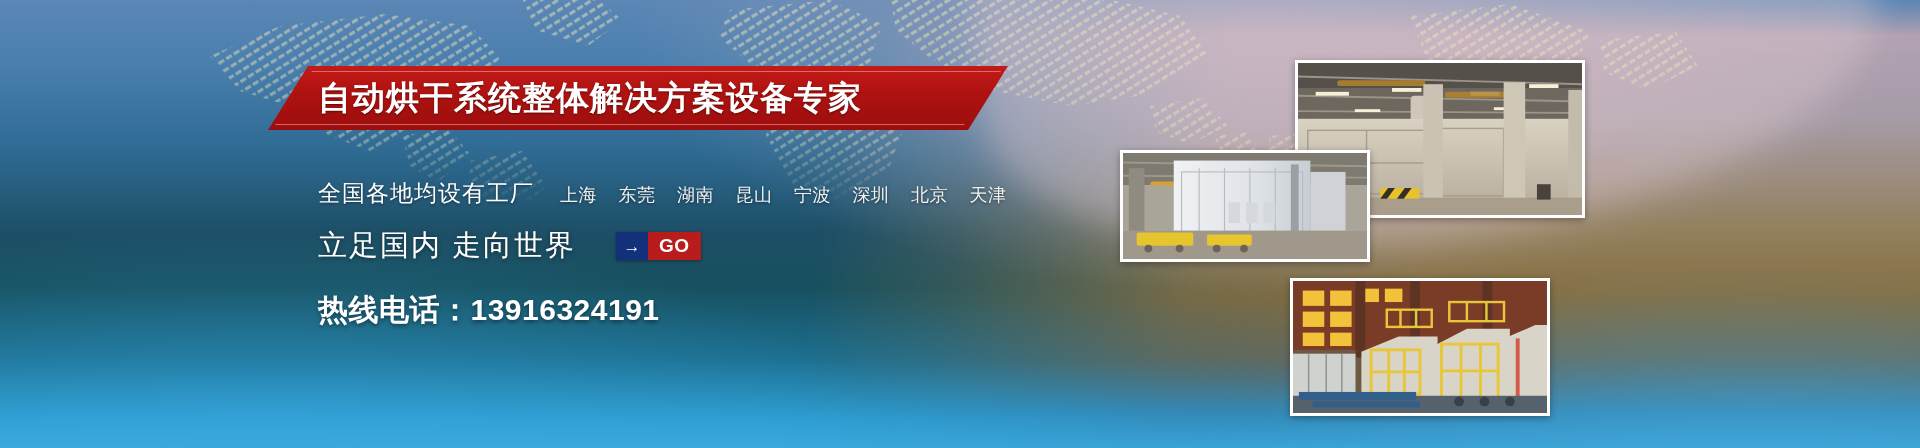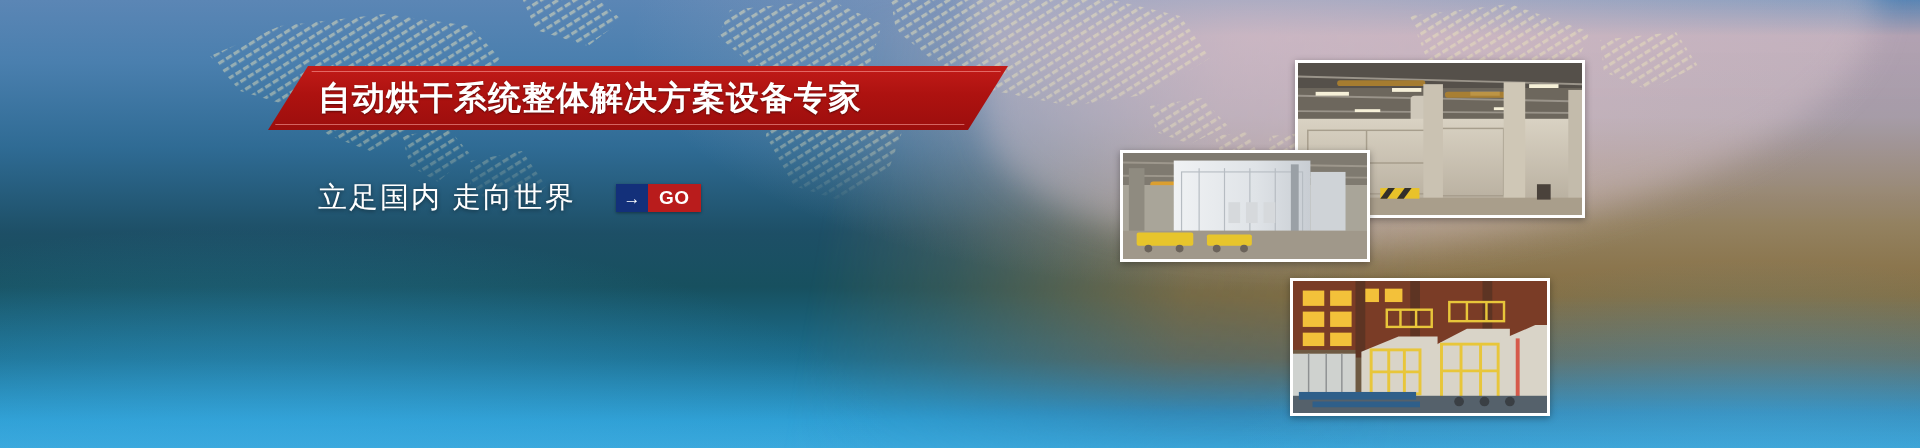--- a/index.html
+++ b/index.html
@@ -254,29 +254,43 @@
   <div class="ribbon">
     <div class="ribbon-inner"></div>
   </div>
   <div class="ribbon-text" style="left:318px; top:66px;">自动烘干系统整体解决方案设备专家</div>
 
   <div class="copy">
 
     <div style="height:42px"></div>
 
 
+    <div class="line-factories">
+      <span class="factories-label">全国各地均设有工厂</span>
+      <span class="cities">
+        <span>上海</span>
+        <span>东莞</span>
+        <span>湖南</span>
+        <span>昆山</span>
+        <span>宁波</span>
+        <span>深圳</span>
+        <span>北京</span>
+        <span>天津</span>
+      </span>
+    </div>
 
     <div class="line-slogan">
       <span class="slogan-text">立足国内 走向世界</span>
       <span class="go-button">
         <span class="go-arrow">→</span>
         <span class="go-label">GO</span>
       </span>
     </div>
 
+    <div class="line-phone">热线电话：13916324191</div>
   </div>
 
   <div class="photo" id="photo-hall">
     <svg viewBox="0 0 290 158" preserveAspectRatio="none" aria-hidden="true">
       <defs>
         <linearGradient id="hallWall" x1="0" y1="0" x2="0" y2="1">
           <stop offset="0%" stop-color="#d9d2c3"></stop>
             <stop offset="100%" stop-color="#b9b0a0"></stop>
         </linearGradient>
         <linearGradient id="hallRoof" x1="0" y1="0" x2="0" y2="1">

